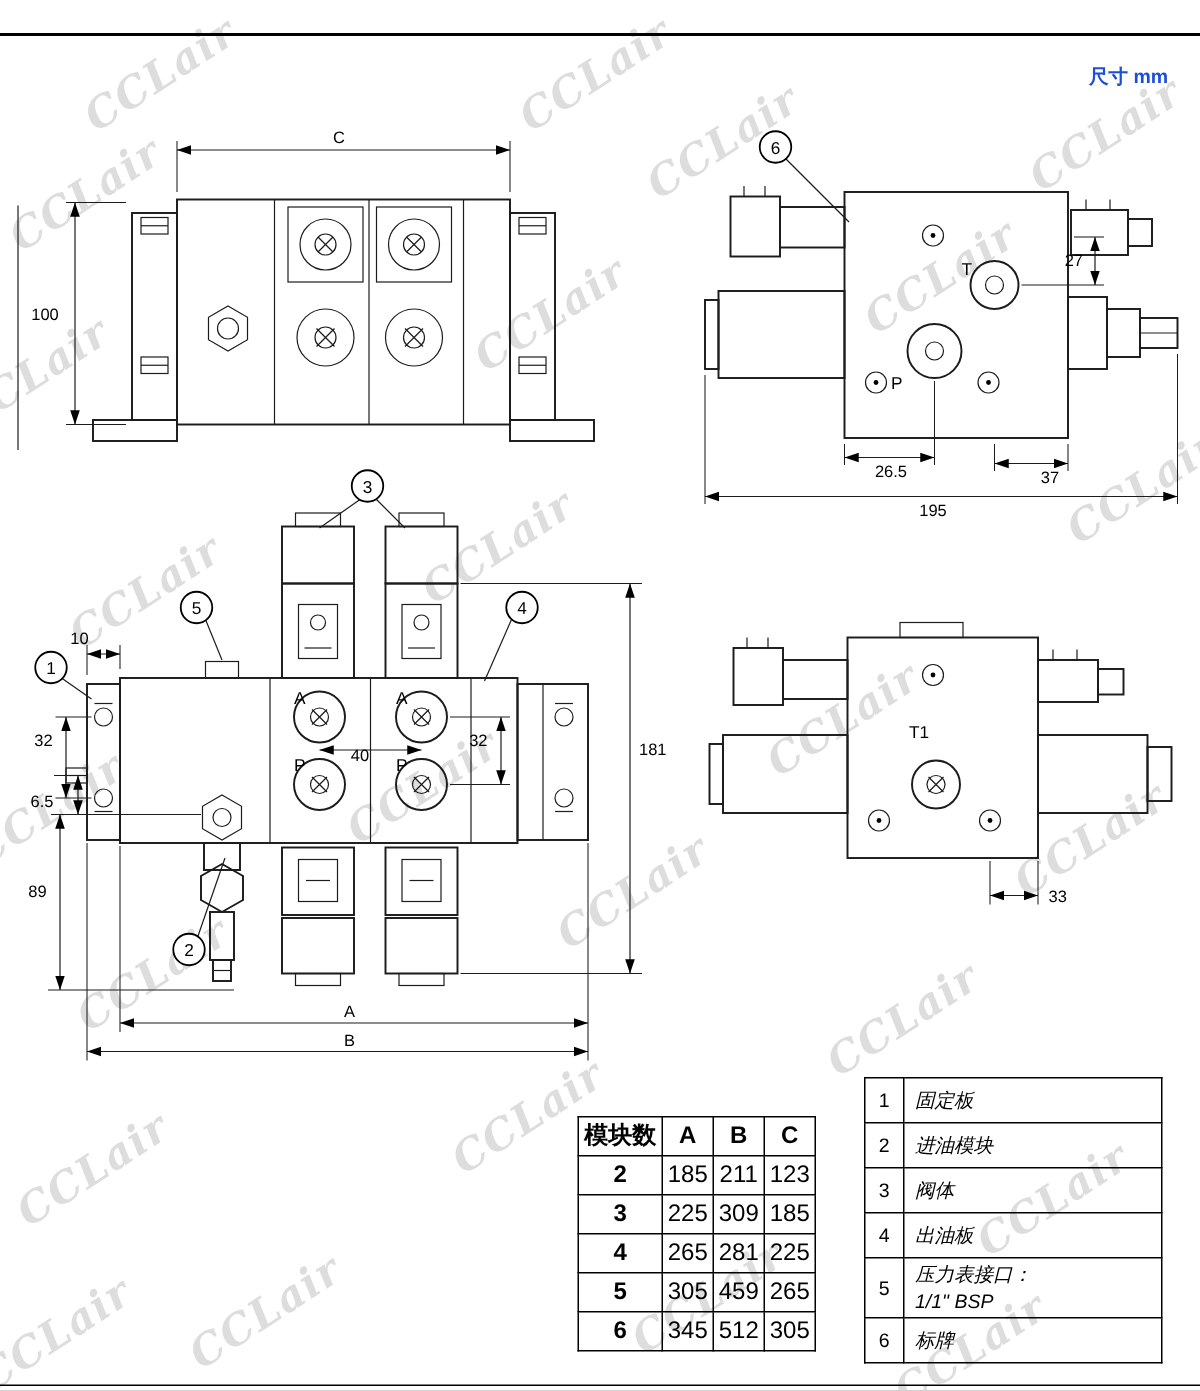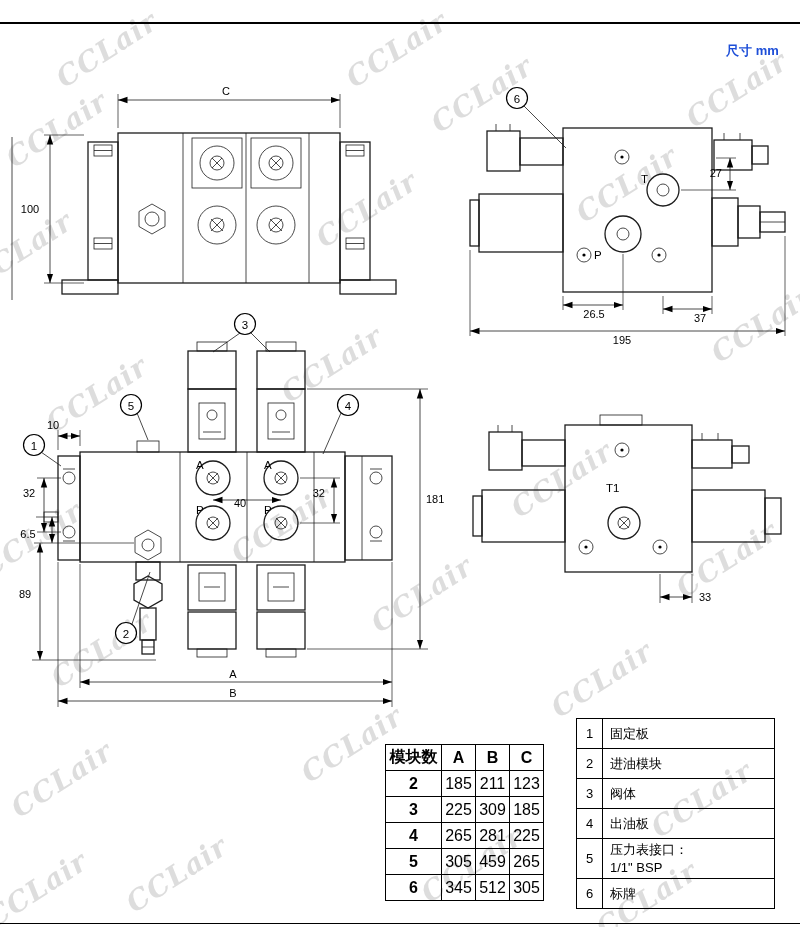--- a/index.html
+++ b/index.html
@@ -34,21 +34,21 @@
   .size-table th, .size-table td { border:1.3px solid #000; text-align:center; font-size:16px; height:26px; padding:0 2px; color:#000; }
   .size-table th:first-child, .size-table td:first-child { width:56px; }
   .size-table th:not(:first-child), .size-table td:not(:first-child) { width:34px; }
   .size-table th { font-weight:bold; }
   .size-table td:first-child { font-weight:bold; }
 
   .legend-table { position:absolute; left:576px; top:718px; }
   .legend-table table { border-collapse:collapse; }
   .legend-table td { border:1.3px solid #000; font-size:13px; color:#000; vertical-align:middle; }
   .legend-table td.num { width:26px; text-align:center; height:30px; }
-  .legend-table td.label { width:172px; padding:2px 7px; white-space:pre-line; line-height:1.35; }
+  .legend-table td.label { width:172px; padding:2px 7px; white-space:pre-line; line-height:1.35;font-style:italic; }
 </style>
 </head>
 <body>
 
 <div class="page">
 
   <div>
       <div class="wm" style="left: 50px; top: 33px;">CCLair</div>
       <div class="wm" style="left: 340px; top: 33px;">CCLair</div>
       <div class="wm" style="left: 0px; top: 113px;">CCLair</div>

